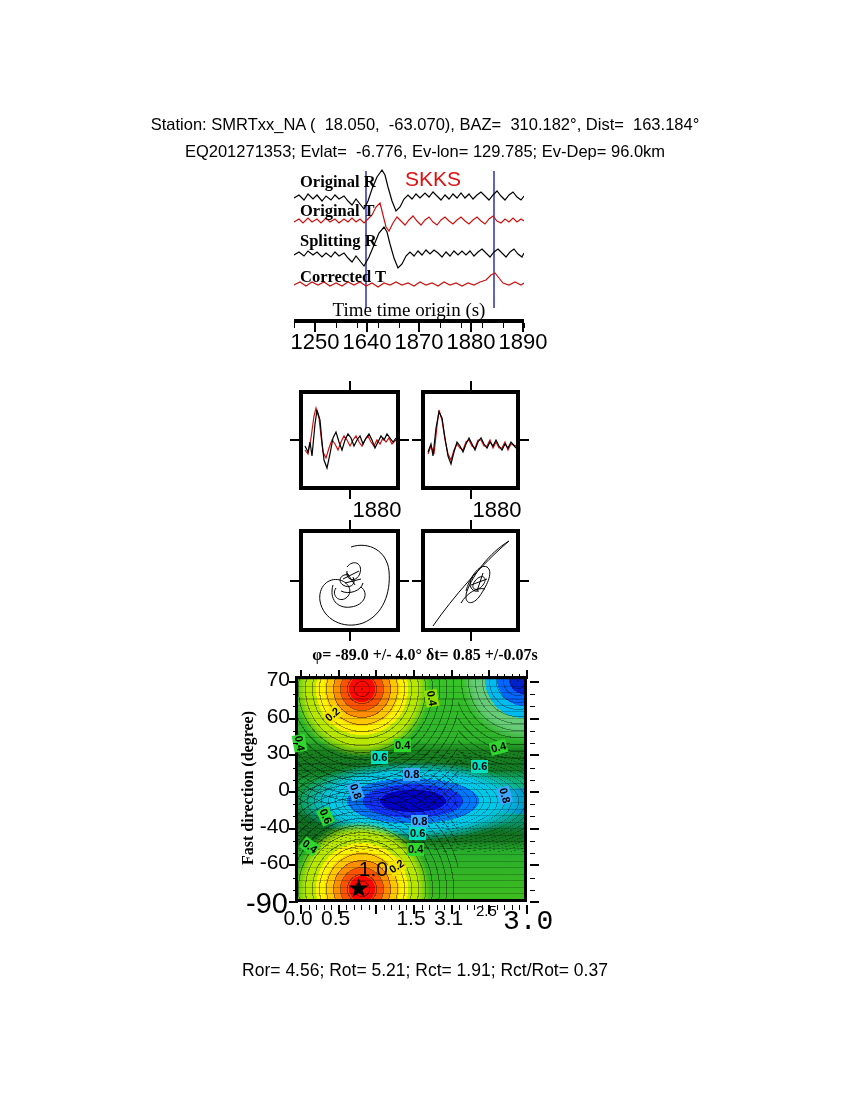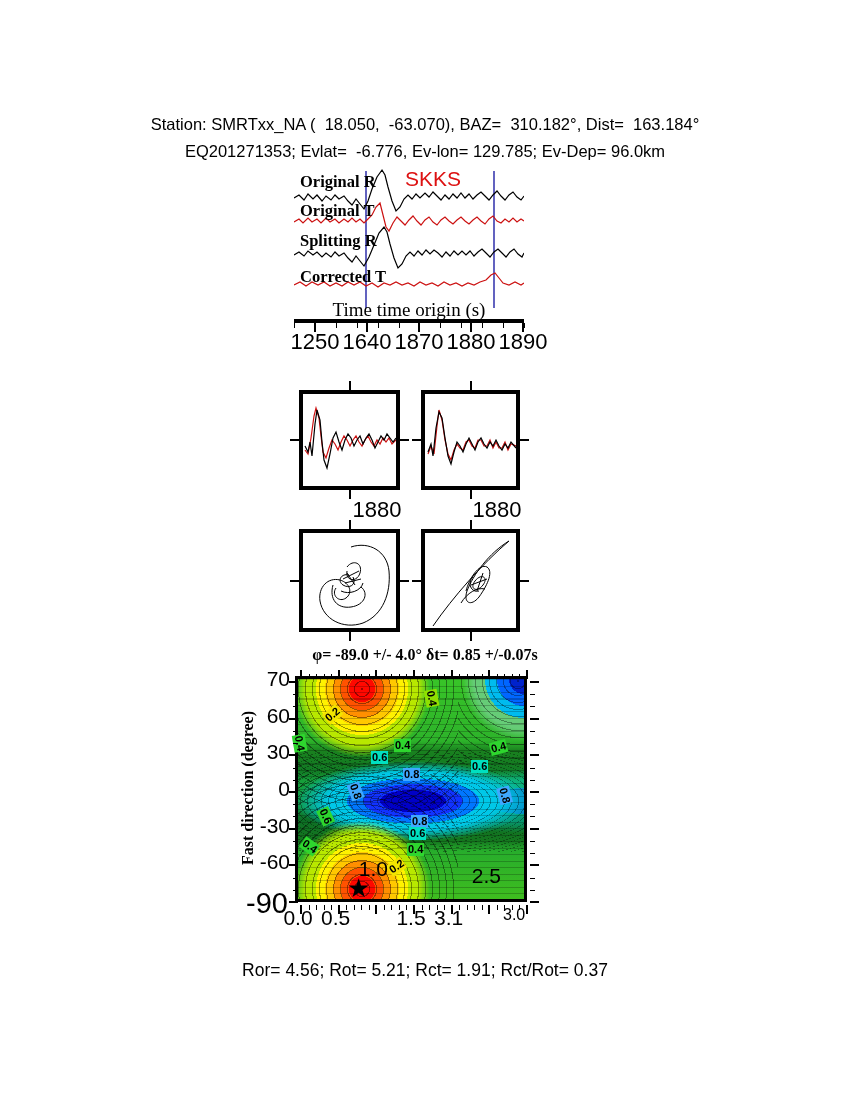--- a/index.html
+++ b/index.html
@@ -290,23 +290,23 @@
     <div class="sans" style="left: 444px; top: 329px; width: 54px; text-align: center; font-size: 22px;">1880</div>
     <div class="sans" style="left: 496px; top: 329px; width: 54px; text-align: center; font-size: 22px;">1890</div>
     <div class="serifb" style="left: 300px; top: 172px; font-size: 16.5px;">Original R</div>
     <div class="serifb" style="left: 300px; top: 201px; font-size: 16.5px;">Original T</div>
     <div class="serifb" style="left: 300px; top: 231px; font-size: 16.5px;">Splitting R</div>
     <div class="serifb" style="left: 300px; top: 267px; font-size: 16.5px;">Corrected T</div>
     <div class="sans" style="left: 246px; top: 667px; width: 44px; text-align: right; font-size: 21px;">70</div>
     <div class="sans" style="left: 246px; top: 703.667px; width: 44px; text-align: right; font-size: 21px;">60</div>
     <div class="sans" style="left: 246px; top: 740.334px; width: 44px; text-align: right; font-size: 21px;">30</div>
     <div class="sans" style="left: 246px; top: 777.001px; width: 44px; text-align: right; font-size: 21px;">0</div>
-    <div class="sans" style="left: 246px; top: 813.668px; width: 44px; text-align: right; font-size: 21px;">-30</div>
+    <div class="sans" style="left: 246px; top: 813.668px; width: 44px; text-align: right; font-size: 21px;">-40</div>
     <div class="sans" style="left: 246px; top: 850.335px; width: 44px; text-align: right; font-size: 21px;">-60</div>
     <div class="sans" style="left: 246px; top: 887.002px; width: 44px; font-size: 29px;">-90</div>
     <div class="sans" style="left: 277px; top: 906px; width: 42px; text-align: center; font-size: 21px;">0.0</div>
     <div class="sans" style="left: 314.667px; top: 906px; width: 42px; text-align: center; font-size: 21px;">0.5</div>
     <div class="sans" style="left: 352.334px; top: 857px; width: 42px; text-align: center; font-size: 21px;">1.0</div>
     <div class="sans" style="left: 390.001px; top: 906px; width: 42px; text-align: center; font-size: 21px;">1.5</div>
     <div class="sans" style="left: 427.668px; top: 906px; width: 42px; text-align: center; font-size: 21px;">3.1</div>
-    <div class="sans" style="left: 465.335px; top: 864px; width: 42px; text-align: center; font-size: 21px;">2.5</div>
-    <div class="sans" style="left: 503.002px; top: 906px; width: 42px; text-align: left; font-size: 16px;">3.0</div>
+    <div class="sans" style="left: 465.335px; top: 902px; width: 42px; text-align: center; font-size: 15px;">2.5</div>
+    <div class="sans" style="left: 503.002px; top: 906px; width: 42px; text-align: left; font-size: 28px; font-family: Liberation Mono, monospace;">3.0</div>
   </div>
 
 </body></html>

